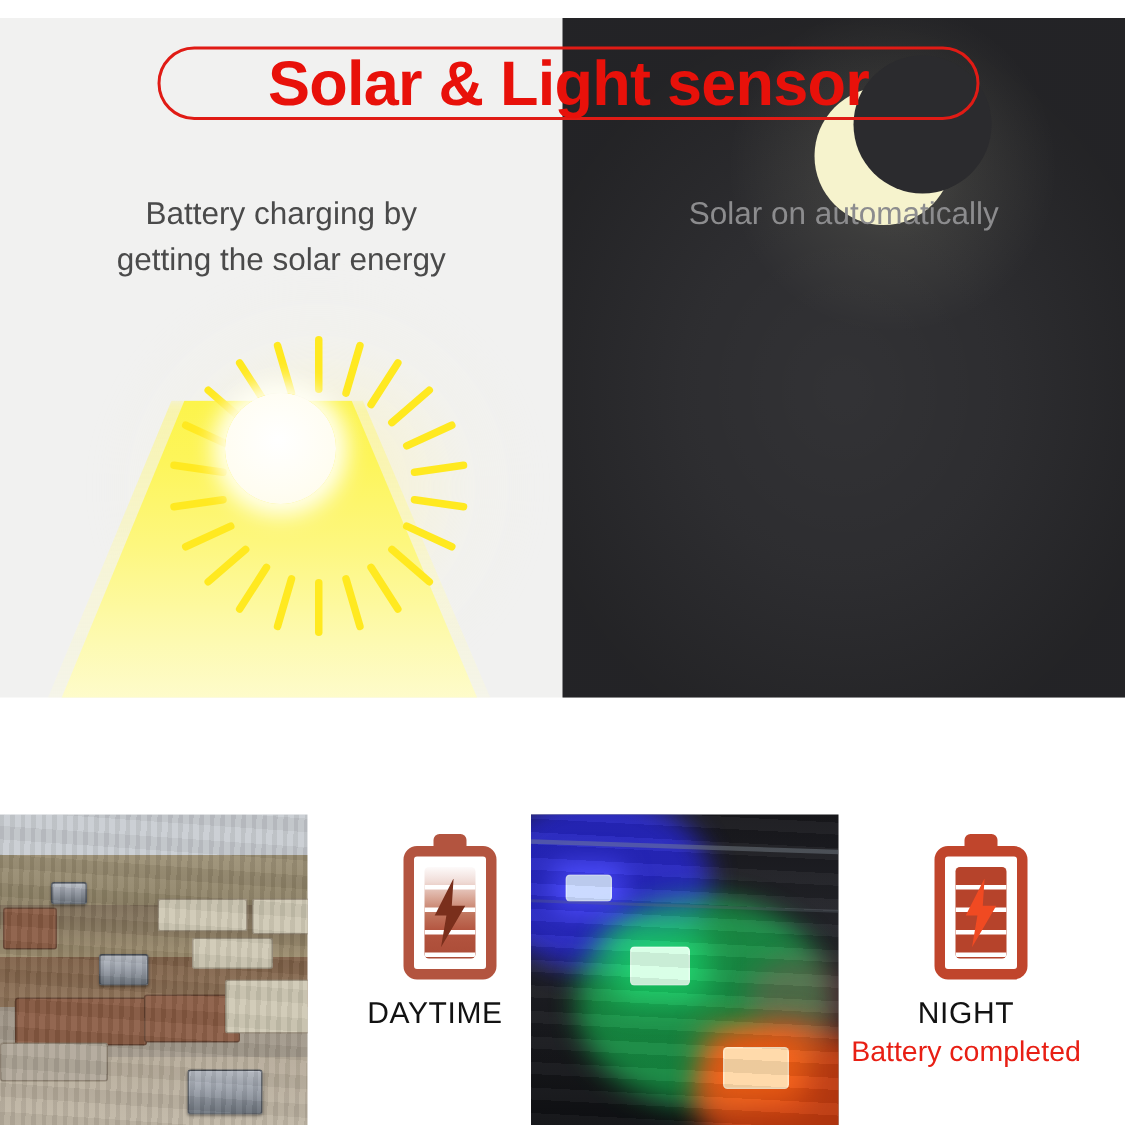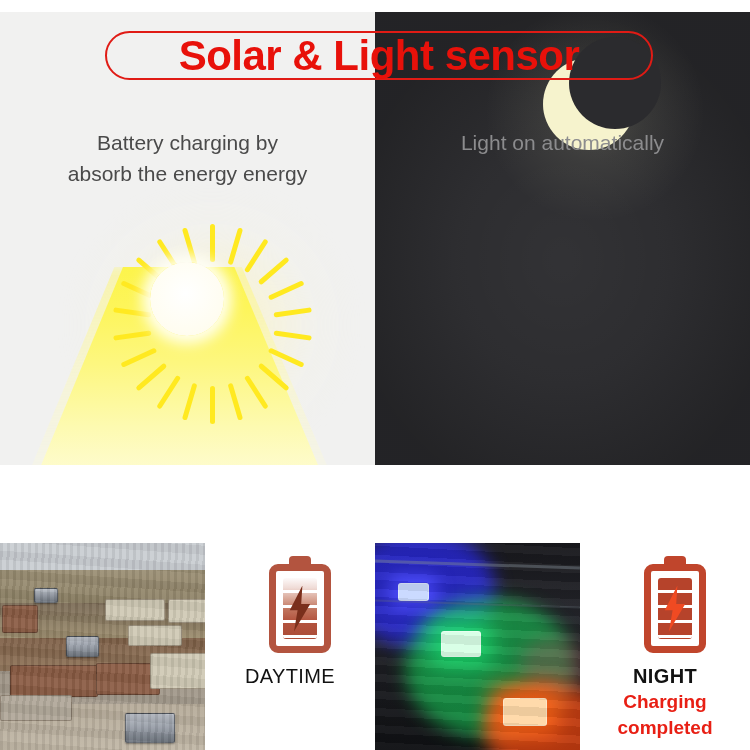--- a/index.html
+++ b/index.html
@@ -219,21 +219,21 @@
     height: 207px;
     background: #ffffff;
   }
   .bottom-cell {
     position: absolute;
     top: 0;
     width: 375px;
     height: 207px;
   }
   .cell-left  { left: 0; }
-  .cell-right { left: 375px; font-weight: bold; }
+  .cell-right { left: 354px; }
 
   
   .photo {
     position: absolute;
     left: 0;
     top: 0;
     width: 205px;
     height: 207px;
     overflow: hidden;
   }
@@ -428,24 +428,24 @@
         <div class="moon"></div>
         <div class="moon-cut"></div>
       </div>
     </div>
 
     <div class="title-box"></div>
     <div class="title-text">Solar &amp; Light sensor</div>
 
     <div class="caption caption-left">
       <div>Battery charging by</div>
-      <div>absorb the energy energy</div>
+      <div>getting the solar energy</div>
     </div>
     <div class="caption caption-right">
-      <div>Light on automatically</div>
+      <div>Solar on automatically</div>
     </div>
   </div>
 
   <div class="bottom-section">
 
     <div class="bottom-cell cell-left">
       <div class="photo ph-day">
         <div class="wallblock" style="left:105px;  top:56px;  width:58px; height:20px;"></div>
         <div class="wallblock" style="left:128px;  top:82px;  width:52px; height:19px;"></div>
         <div class="wallblock" style="left:168px;  top:56px;  width:40px; height:22px;"></div>
@@ -497,18 +497,18 @@
               <div class="batt-seg" style="top:12px;"></div>
               <div class="batt-seg" style="top:27px;"></div>
               <div class="batt-seg" style="top:42px;"></div>
               <div class="batt-seg" style="top:57px;"></div>
             </div>
             <div class="bolt" style="background:#f04a22;"></div>
           </div>
         </div>
         <div class="batt-label">
           <span class="batt-title">NIGHT</span>
-          <span class="batt-sub">Charging completed</span>
+          <span class="batt-sub">Battery completed</span>
         </div>
       </div>
     </div>
   </div>
 </div>
 
 </body></html>

